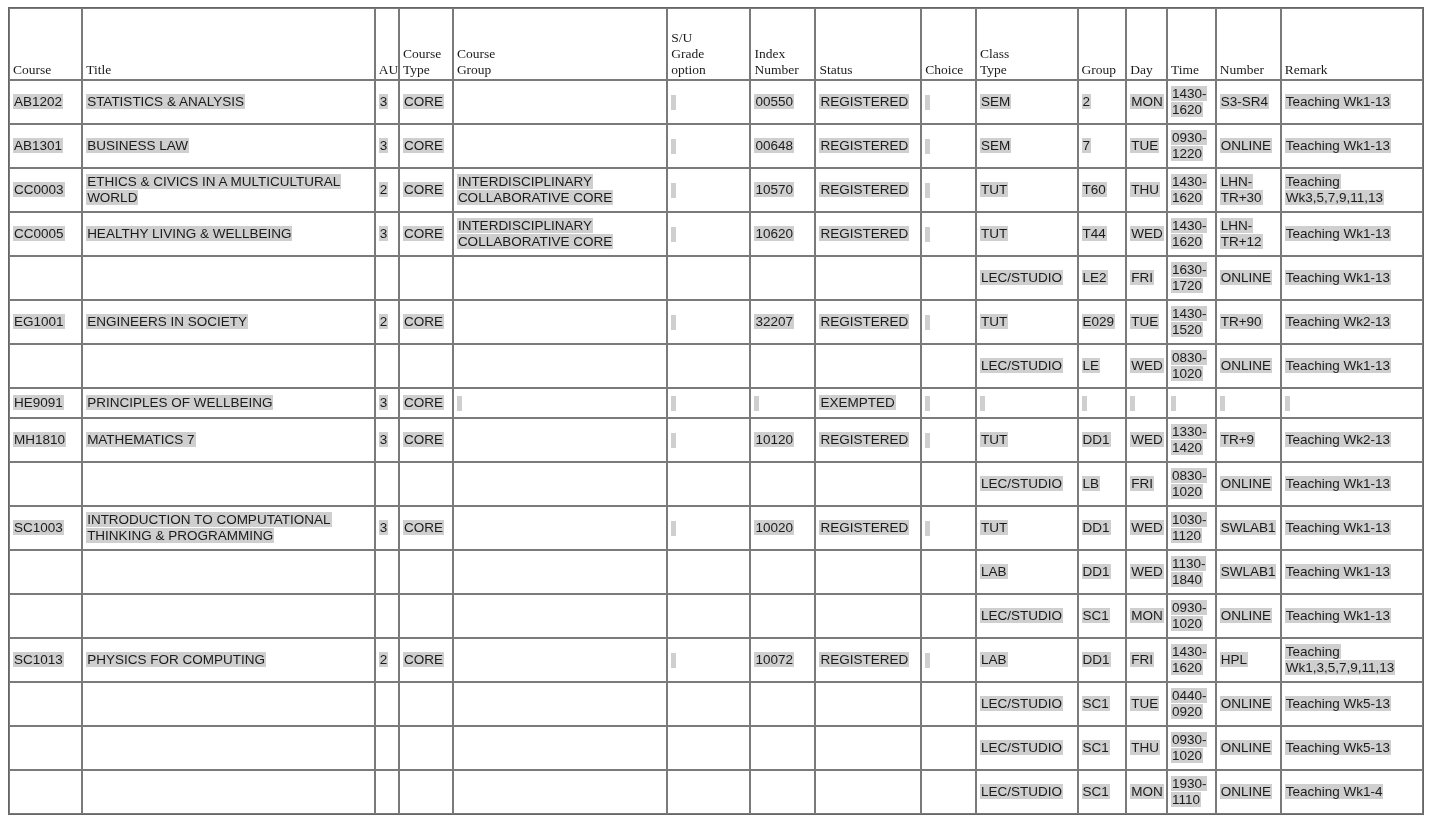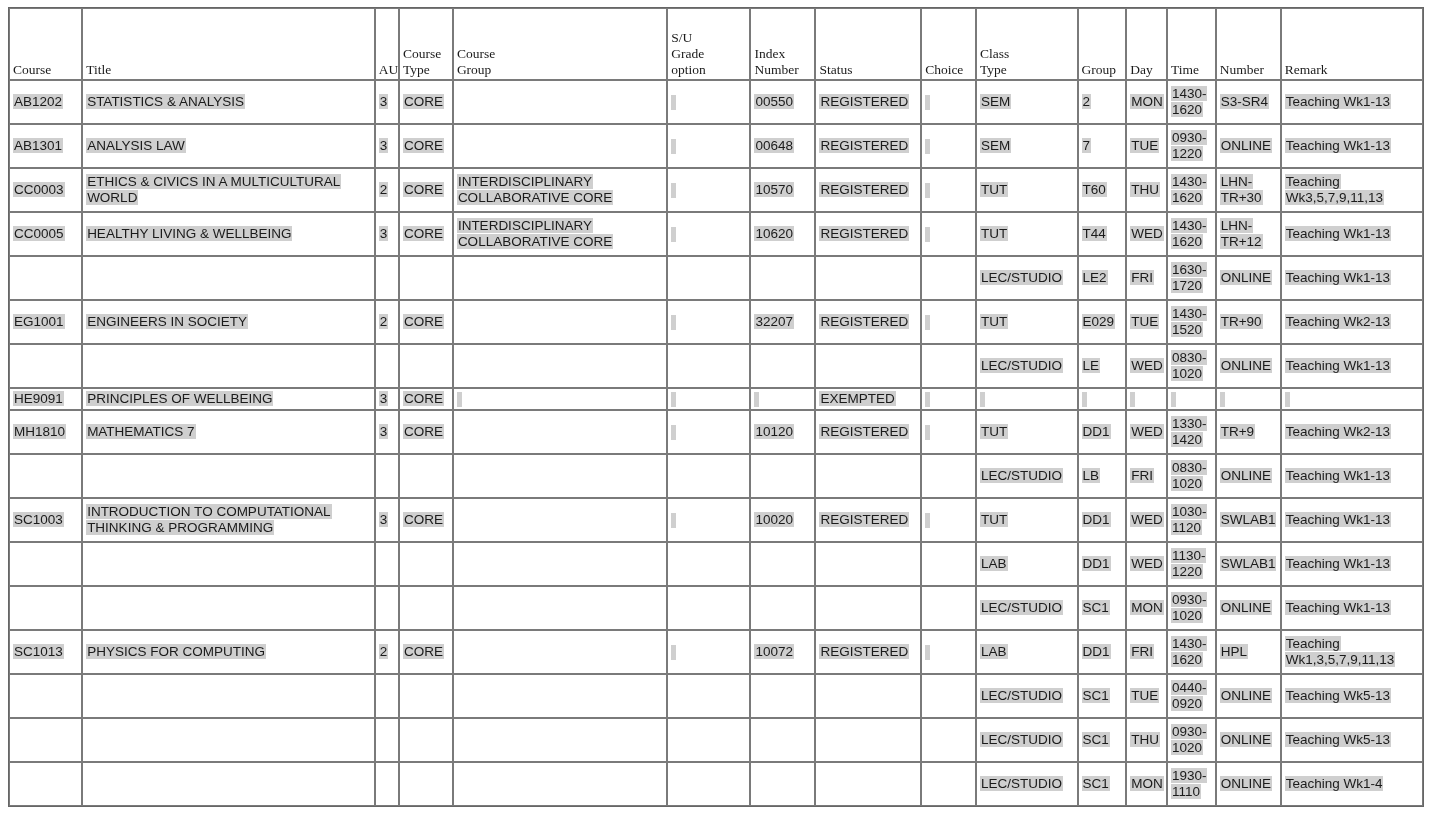--- a/index.html
+++ b/index.html
@@ -70,21 +70,21 @@
   col.c-choice{width:54px;}
   col.c-class{width:100px;}
   col.c-group{width:48px;}
   col.c-day{width:40px;}
   col.c-time{width:48px;}
   col.c-venue{width:64px;}
   col.c-remark{width:140px;}
 
   tr.r1 td{height:44px;}
   tr.r2 td{height:44px;}
-  tr.slim td{height:22px;margin-left:24px;}
+  tr.slim td{height:30px;margin-left:24px;}
   .time .hl{line-height:16px;}
 </style>
 </head>
 <body>
 
 <div id="page">
   <table class="sched">
     <colgroup>
       <col class="c-course">
         <col class="c-title">
@@ -140,21 +140,21 @@
           <td><span class="tick"></span></td>
           <td><span class="hl">SEM</span></td>
           <td><span class="hl">2</span></td>
           <td><span class="hl">MON</span></td>
           <td class="time"><span class="hl">1430-1620</span></td>
           <td><span class="hl">S3-SR4</span></td>
           <td><span class="hl">Teaching Wk1-13</span></td>
         </tr>
         <tr class="r2">
           <td><span class="hl">AB1301</span></td>
-          <td><span class="hl">ANALYSIS LAW</span></td>
+          <td><span class="hl">BUSINESS LAW</span></td>
           <td><span class="hl">3</span></td>
           <td><span class="hl">CORE</span></td>
           <td></td>
           <td><span class="tick"></span></td>
           <td><span class="hl">00648</span></td>
           <td><span class="hl">REGISTERED</span></td>
           <td><span class="tick"></span></td>
           <td><span class="hl">SEM</span></td>
           <td><span class="hl">7</span></td>
           <td><span class="hl">TUE</span></td>
@@ -321,21 +321,21 @@
           <td></td>
           <td></td>
           <td></td>
           <td></td>
           <td></td>
           <td></td>
           <td></td>
           <td><span class="hl">LAB</span></td>
           <td><span class="hl">DD1</span></td>
           <td><span class="hl">WED</span></td>
-          <td class="time"><span class="hl">1130-1220</span></td>
+          <td class="time"><span class="hl">1130-1840</span></td>
           <td><span class="hl">SWLAB1</span></td>
           <td><span class="hl">Teaching Wk1-13</span></td>
         </tr>
         <tr class="r1">
           <td></td>
           <td></td>
           <td></td>
           <td></td>
           <td></td>
           <td></td>

